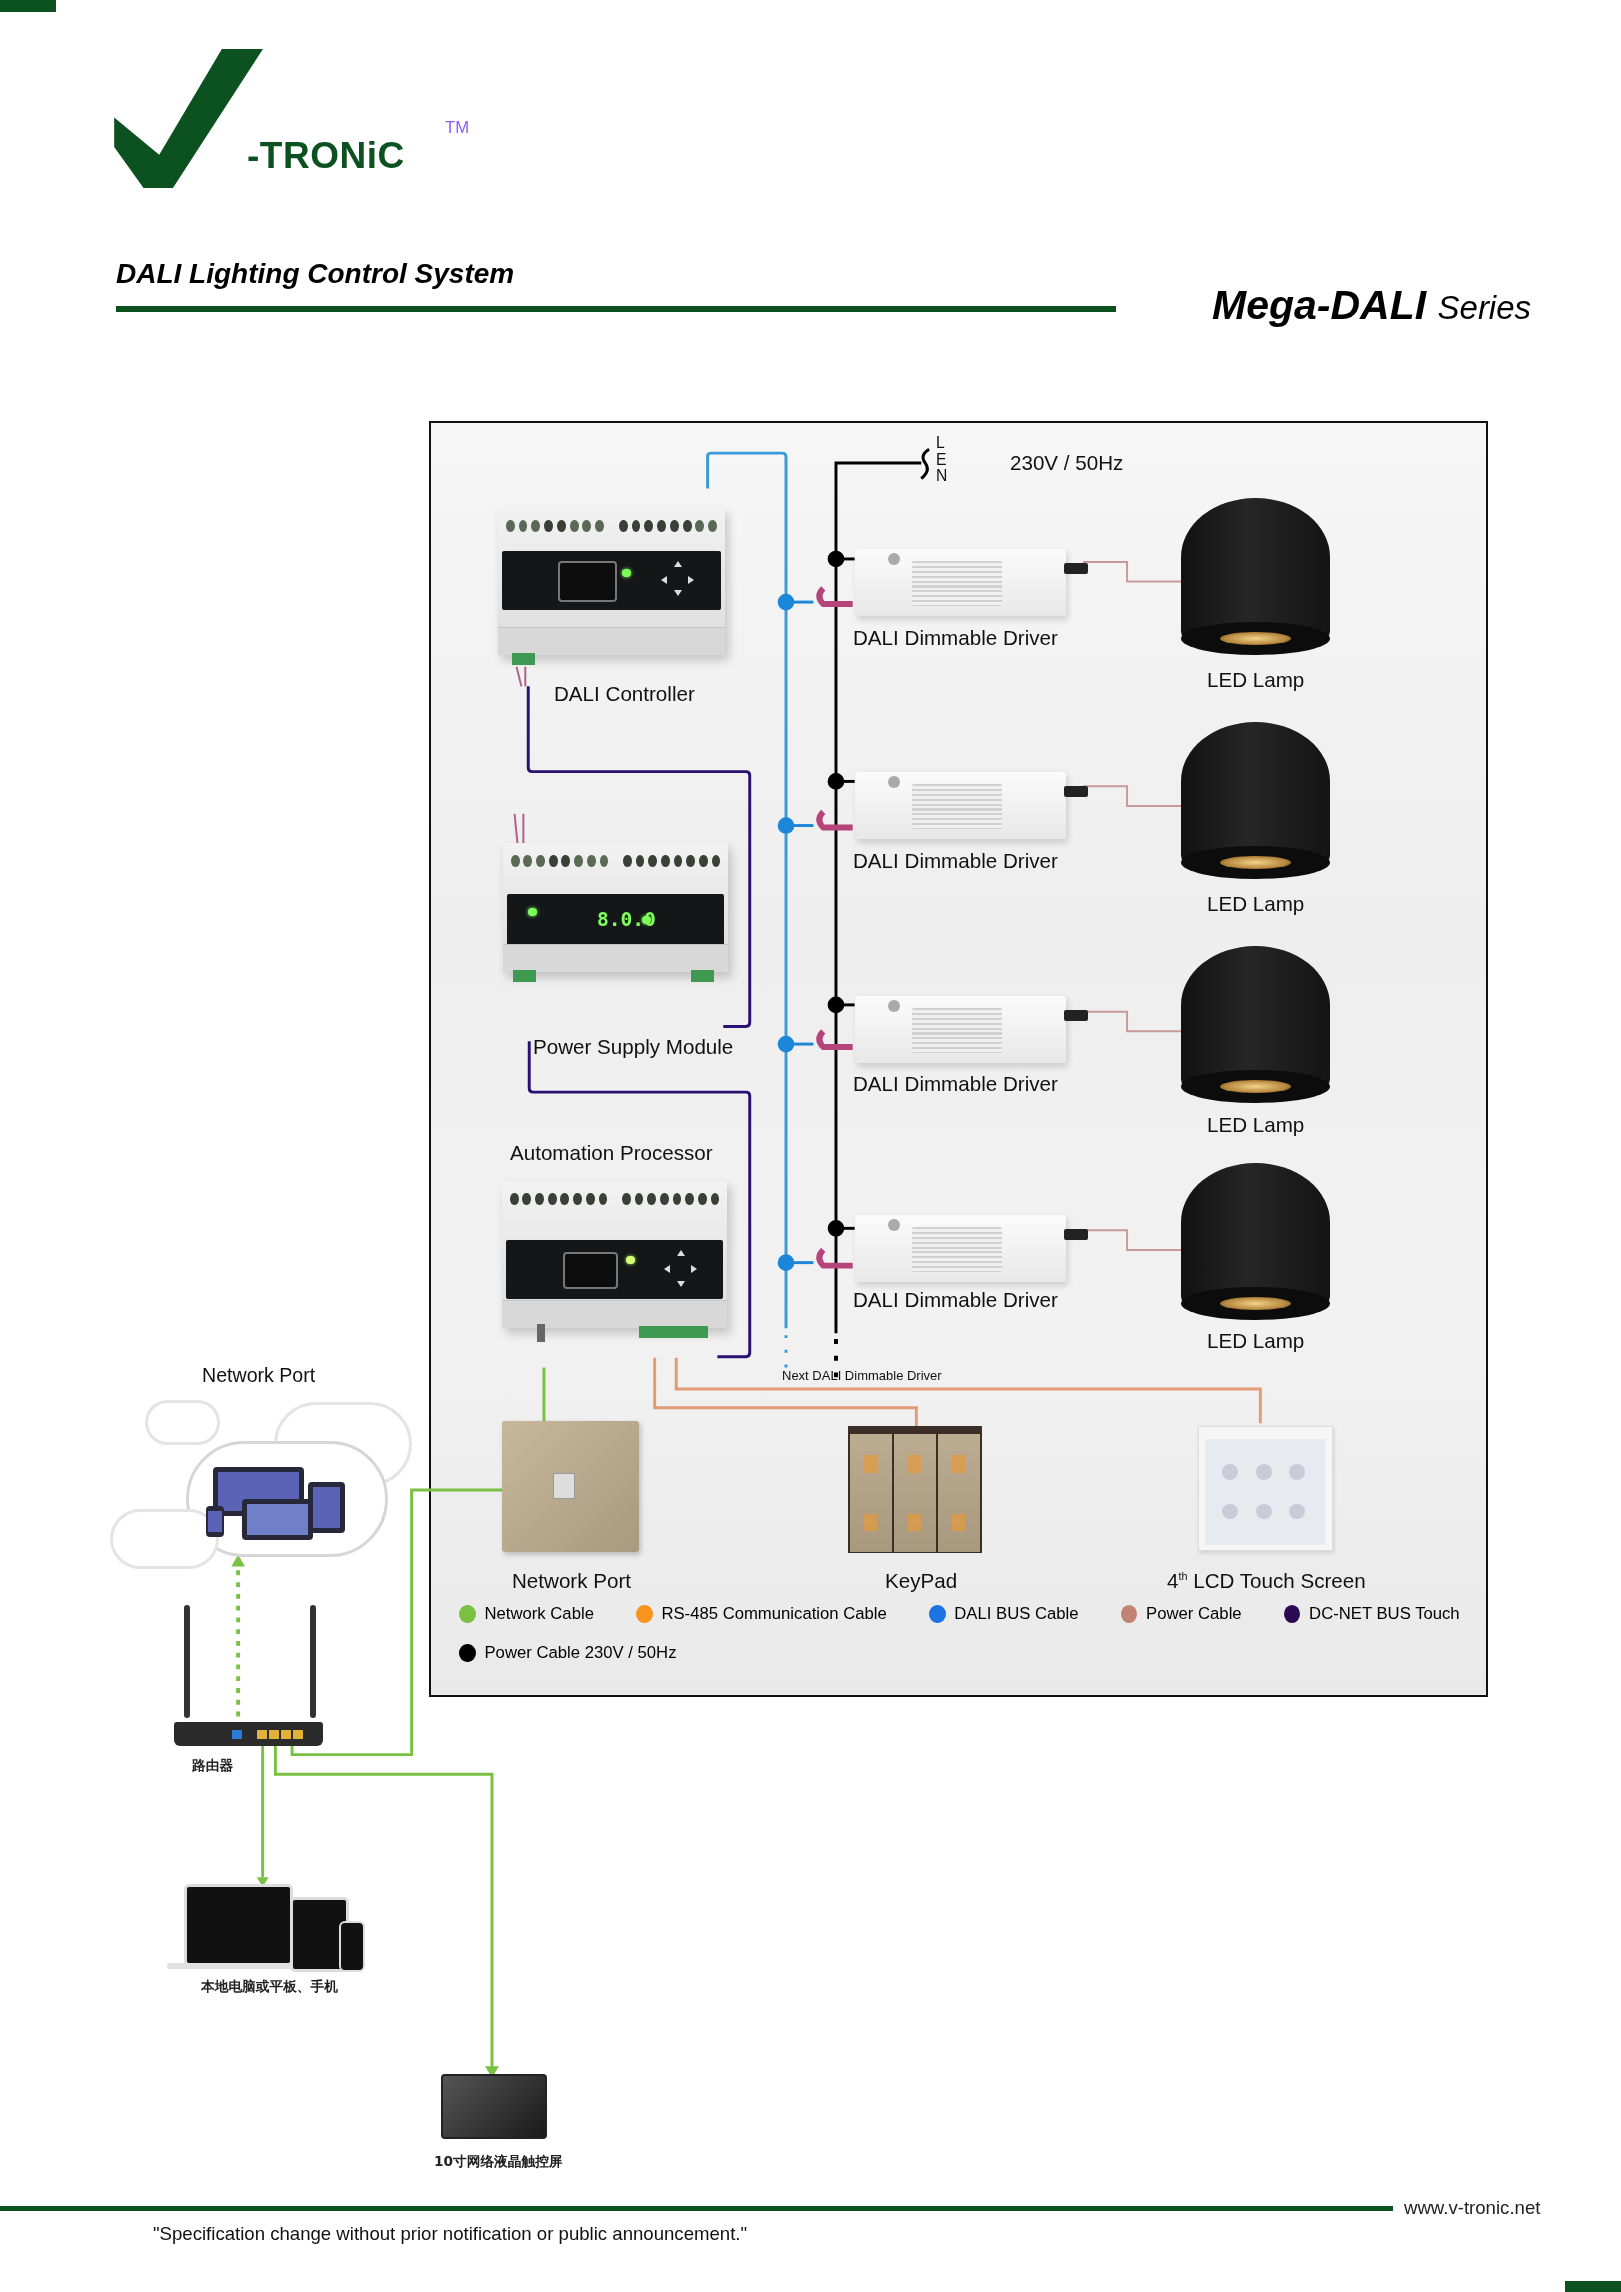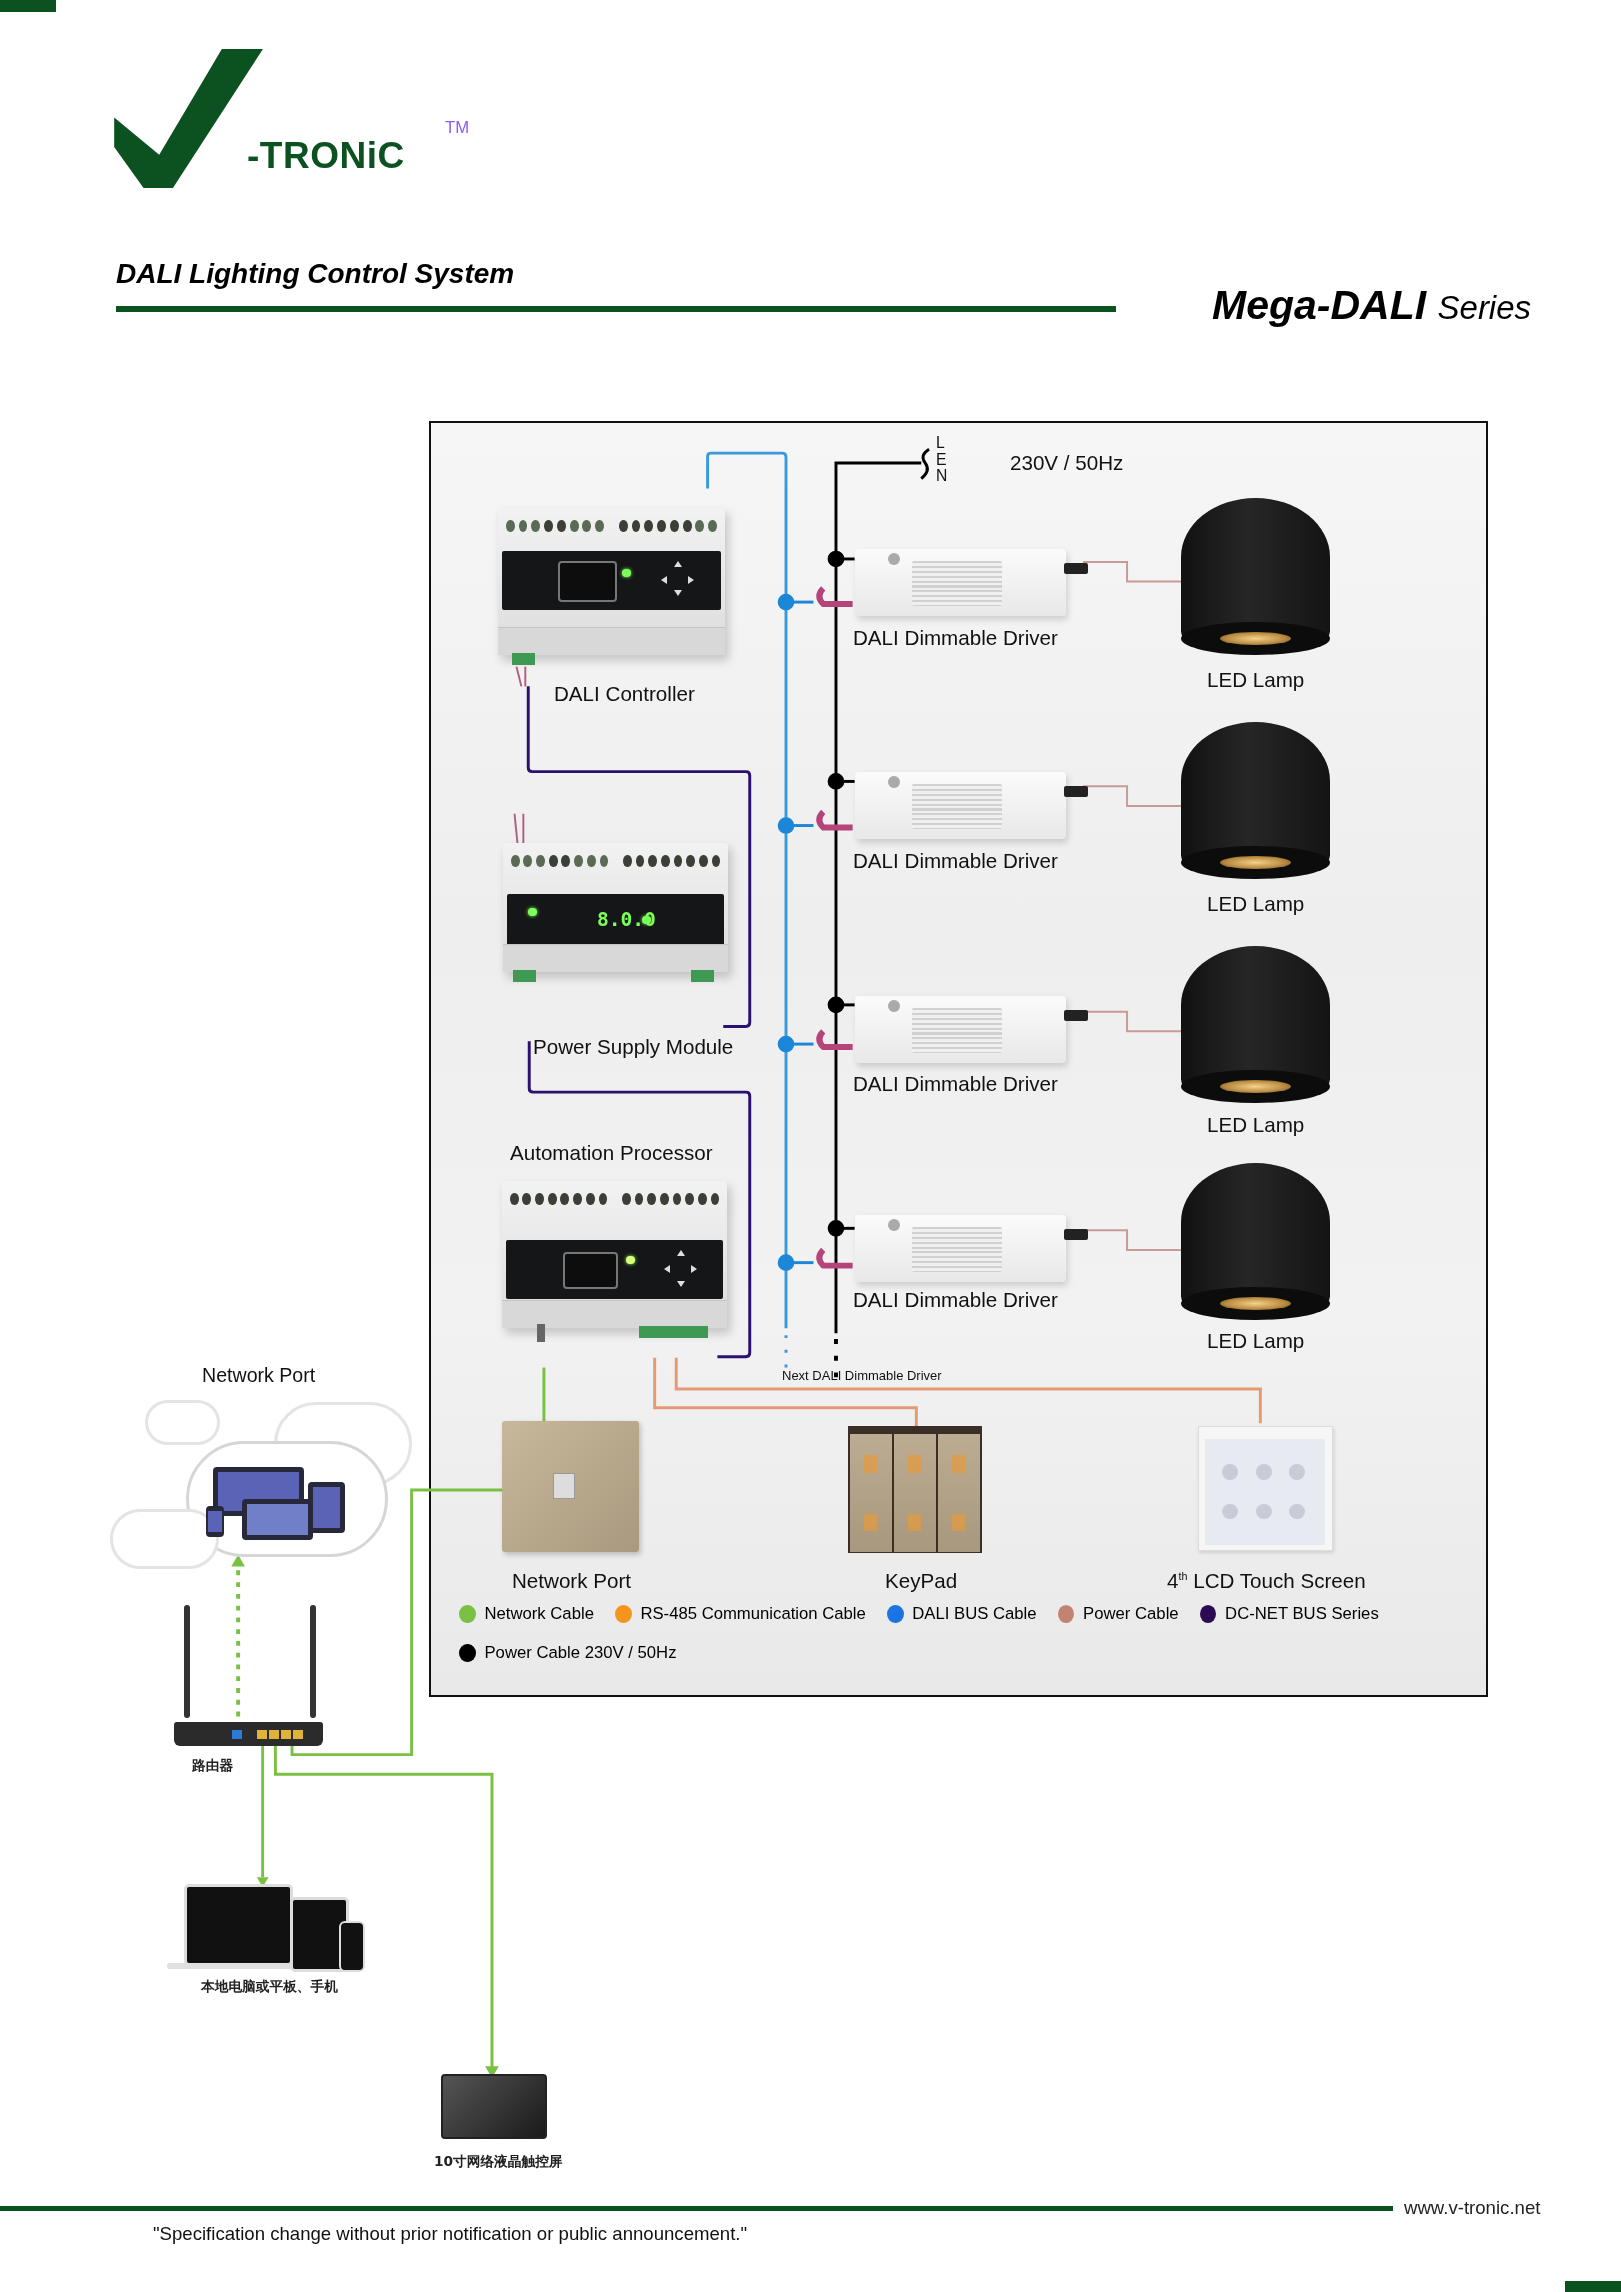--- a/index.html
+++ b/index.html
@@ -57,21 +57,21 @@
   
   .netport { position:absolute; left:502px; top:1421px; width:137px; height:131px; background:linear-gradient(135deg,#c7b79b,#a99a7f); border-radius:2.9px; box-shadow:2px 2.9px 4.9px rgba(0,0,0,0.2); }
   .netport .jack { position:absolute; left:51px; top:52px; width:19.6px; height:23.5px; background:#ddd; border:1px solid #999; }
   .keypad { position:absolute; left:848px; top:1426px; width:134px; height:127px; background:#3b2e27; }
   .keypad .k { position:absolute; top:7.8px; width:42px; height:118px; background:linear-gradient(180deg,#bcac92,#a8987d); }
   .keypad .k i { position:absolute; left:13.7px; width:13.7px; height:17.6px; background:#e59a3a; opacity:0.7; }
   .lcd { position:absolute; left:1198px; top:1426px; width:133px; height:123px; background:#f6f6f6; border:1px solid #ddd; box-shadow:1px 2px 3.9px rgba(0,0,0,0.12); }
   .lcd .scr { position:absolute; left:5.9px; top:11.8px; width:120px; height:106px; background:#e8eaf2; }
   .lcd .ic { position:absolute; width:15.7px; height:15.7px; border-radius:50%; background:#c9ccd6; }
 
-  .legend { position:absolute; left:459px; display:flex; align-items:center; gap:21px; font-size:16.7px; }
+  .legend { position:absolute; left:459px; display:flex; align-items:center; gap:42px; font-size:16.7px; }
   .legend .item { display:flex; align-items:center; gap:8.8px; }
   .legend .dot { width:16.7px; height:18.6px; border-radius:50%; display:inline-block; }
 
   
   .cloud { position:absolute; background:#fff; border:3.9px solid #d6d6d6; border-radius:59px; }
   .dev { position:absolute; background:#27293b; border-radius:3.9px; }
   .dev .s { position:absolute; left:4.9px; top:4.9px; right:4.9px; bottom:4.9px; background:#5a63b6; }
   .router { position:absolute; left:174px; top:1722px; width:149px; height:23.5px; background:#2b2b2b; border-radius:2.9px 2.9px 5.9px 5.9px; }
   .antenna { position:absolute; width:5.9px; height:113px; background:#333; border-radius:2.9px; }
   .port { position:absolute; top:7.8px; width:9.8px; height:8.8px; }
@@ -381,21 +381,21 @@
   <div class="item">
       <span class="dot" style="background:#1c74e4"></span>
       <span>DALI BUS Cable</span>
     </div>
   <div class="item">
       <span class="dot" style="background:#c38373"></span>
       <span>Power Cable</span>
     </div>
   <div class="item">
       <span class="dot" style="background:#2a0b52"></span>
-      <span>DC-NET BUS Series</span>
+      <span>DC-NET BUS Touch</span>
     </div>
 </div>
 <div class="legend" style="top:1643px;">
   <div class="item">
       <span class="dot" style="background:#000"></span>
       <span>Power Cable 230V / 50Hz</span>
     </div>
 </div>
 
 <div class="lbl" style="left:202px;top:1364px;font-size:19.6px;">Network Port</div>

